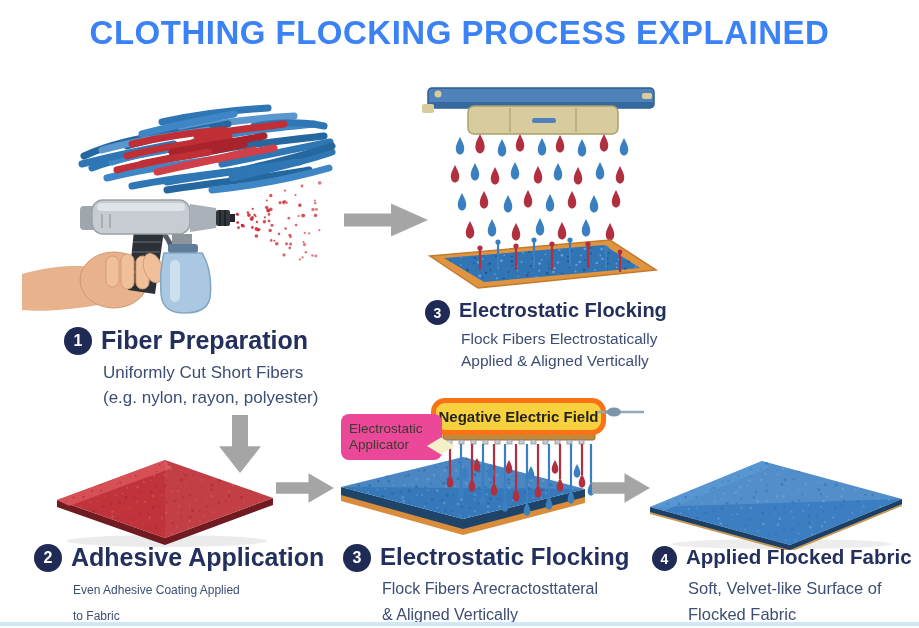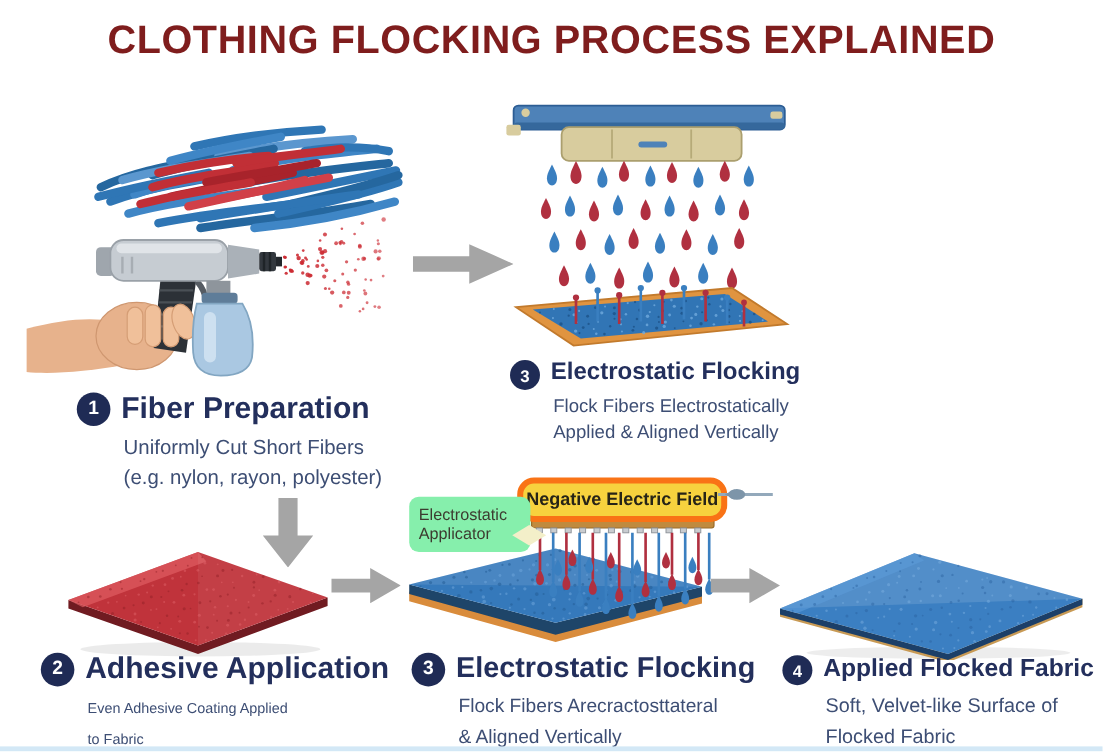--- a/index.html
+++ b/index.html
@@ -4,21 +4,21 @@
 <style>
   html,body{margin:0;padding:0;background:#ffffff;}
   #canvas{
     position:relative;width:919px;height:628px;overflow:hidden;
     background:#ffffff;font-family:"Liberation Sans",sans-serif;
   }
   .abs{position:absolute;}
   
   #page-title{
     left:0;top:14px;width:919px;text-align:center;
-    font-size:33px;font-weight:800;letter-spacing:.5px;color:#7f1d1d;
+    font-size:33px;font-weight:800;letter-spacing:.5px;color:#3b82f6;
   }
   
   .step{display:flex;align-items:flex-start;gap:9px;}
   .badge{
     flex:0 0 auto;display:flex;align-items:center;justify-content:center;
     background:#1f2b55;color:#ffffff;border-radius:50%;font-weight:700;
   }
   .badge.b28{width:28px;height:28px;font-size:16px;}
   .badge.b25{width:25px;height:25px;font-size:14px;}
   .step h2{margin:0;color:#232f5c;font-weight:800;line-height:1.05;}
@@ -34,21 +34,21 @@
   }
   
   #neg-field-label{
     left:431px;top:398px;width:165px;height:27px;
     background:#f7d23e;border:5px solid #f97316;border-radius:14px;
     display:flex;align-items:center;justify-content:center;
     font-size:15px;font-weight:700;color:#272417;
   }
   #applicator-bubble{
     left:341px;top:414px;width:101px;height:46px;
-    background:#86efac;border-radius:8px;
+    background:#ec4899;border-radius:8px;
     display:flex;flex-direction:column;justify-content:center;
     padding:2px 8px;box-sizing:border-box;
     font-size:13.5px;line-height:16px;color:#3c3c30;
   }
   #applicator-bubble::after{
     content:"";position:absolute;right:-7px;bottom:6px;width:16px;height:16px;
     background:#f3efc9;transform:rotate(45deg) skew(-14deg,-14deg);
   }
   #bottom-line{left:0;top:622px;width:919px;height:4px;background:#d3e8f6;}
 </style>

